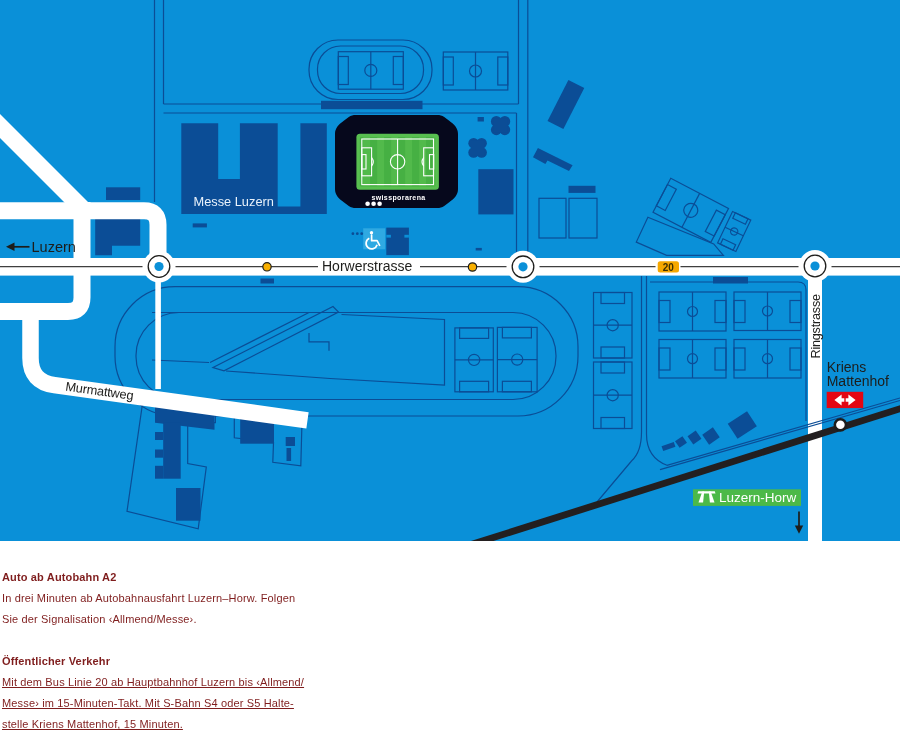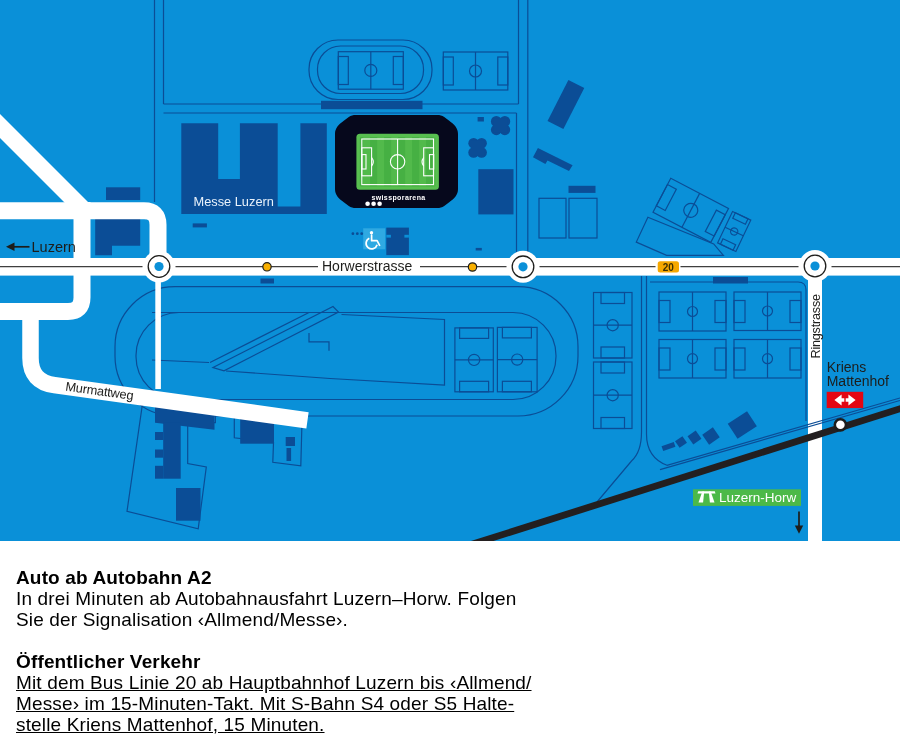--- a/index.html
+++ b/index.html
@@ -1,18 +1,18 @@
 <!DOCTYPE html>
 <html><head>
 <meta charset="utf-8">
 <style>
   html,body{margin:0;padding:0;background:#fff;width:900px;height:752px;overflow:hidden;}
   body{font-family:"Liberation Sans",sans-serif;}
   #map{display:block;}
-  .txt{position:absolute;left:16px;color:#000000;font-size:19px;line-height:21px;letter-spacing:0.15px;}
+  .txt{position:absolute;left:2px;color:#7f1d1d;font-size:11px;line-height:21px;letter-spacing:0.15px;}
   .b{font-weight:bold;}
 </style>
 </head>
 <body>
 
 <svg id="map" width="900" height="541" viewBox="0 0 900 541">
 
 <rect x="0" y="0" width="900" height="541" fill="#0A90D8"></rect>
 <g id="parcels" fill="none" stroke="#0B4D96" stroke-width="1.2">
 

